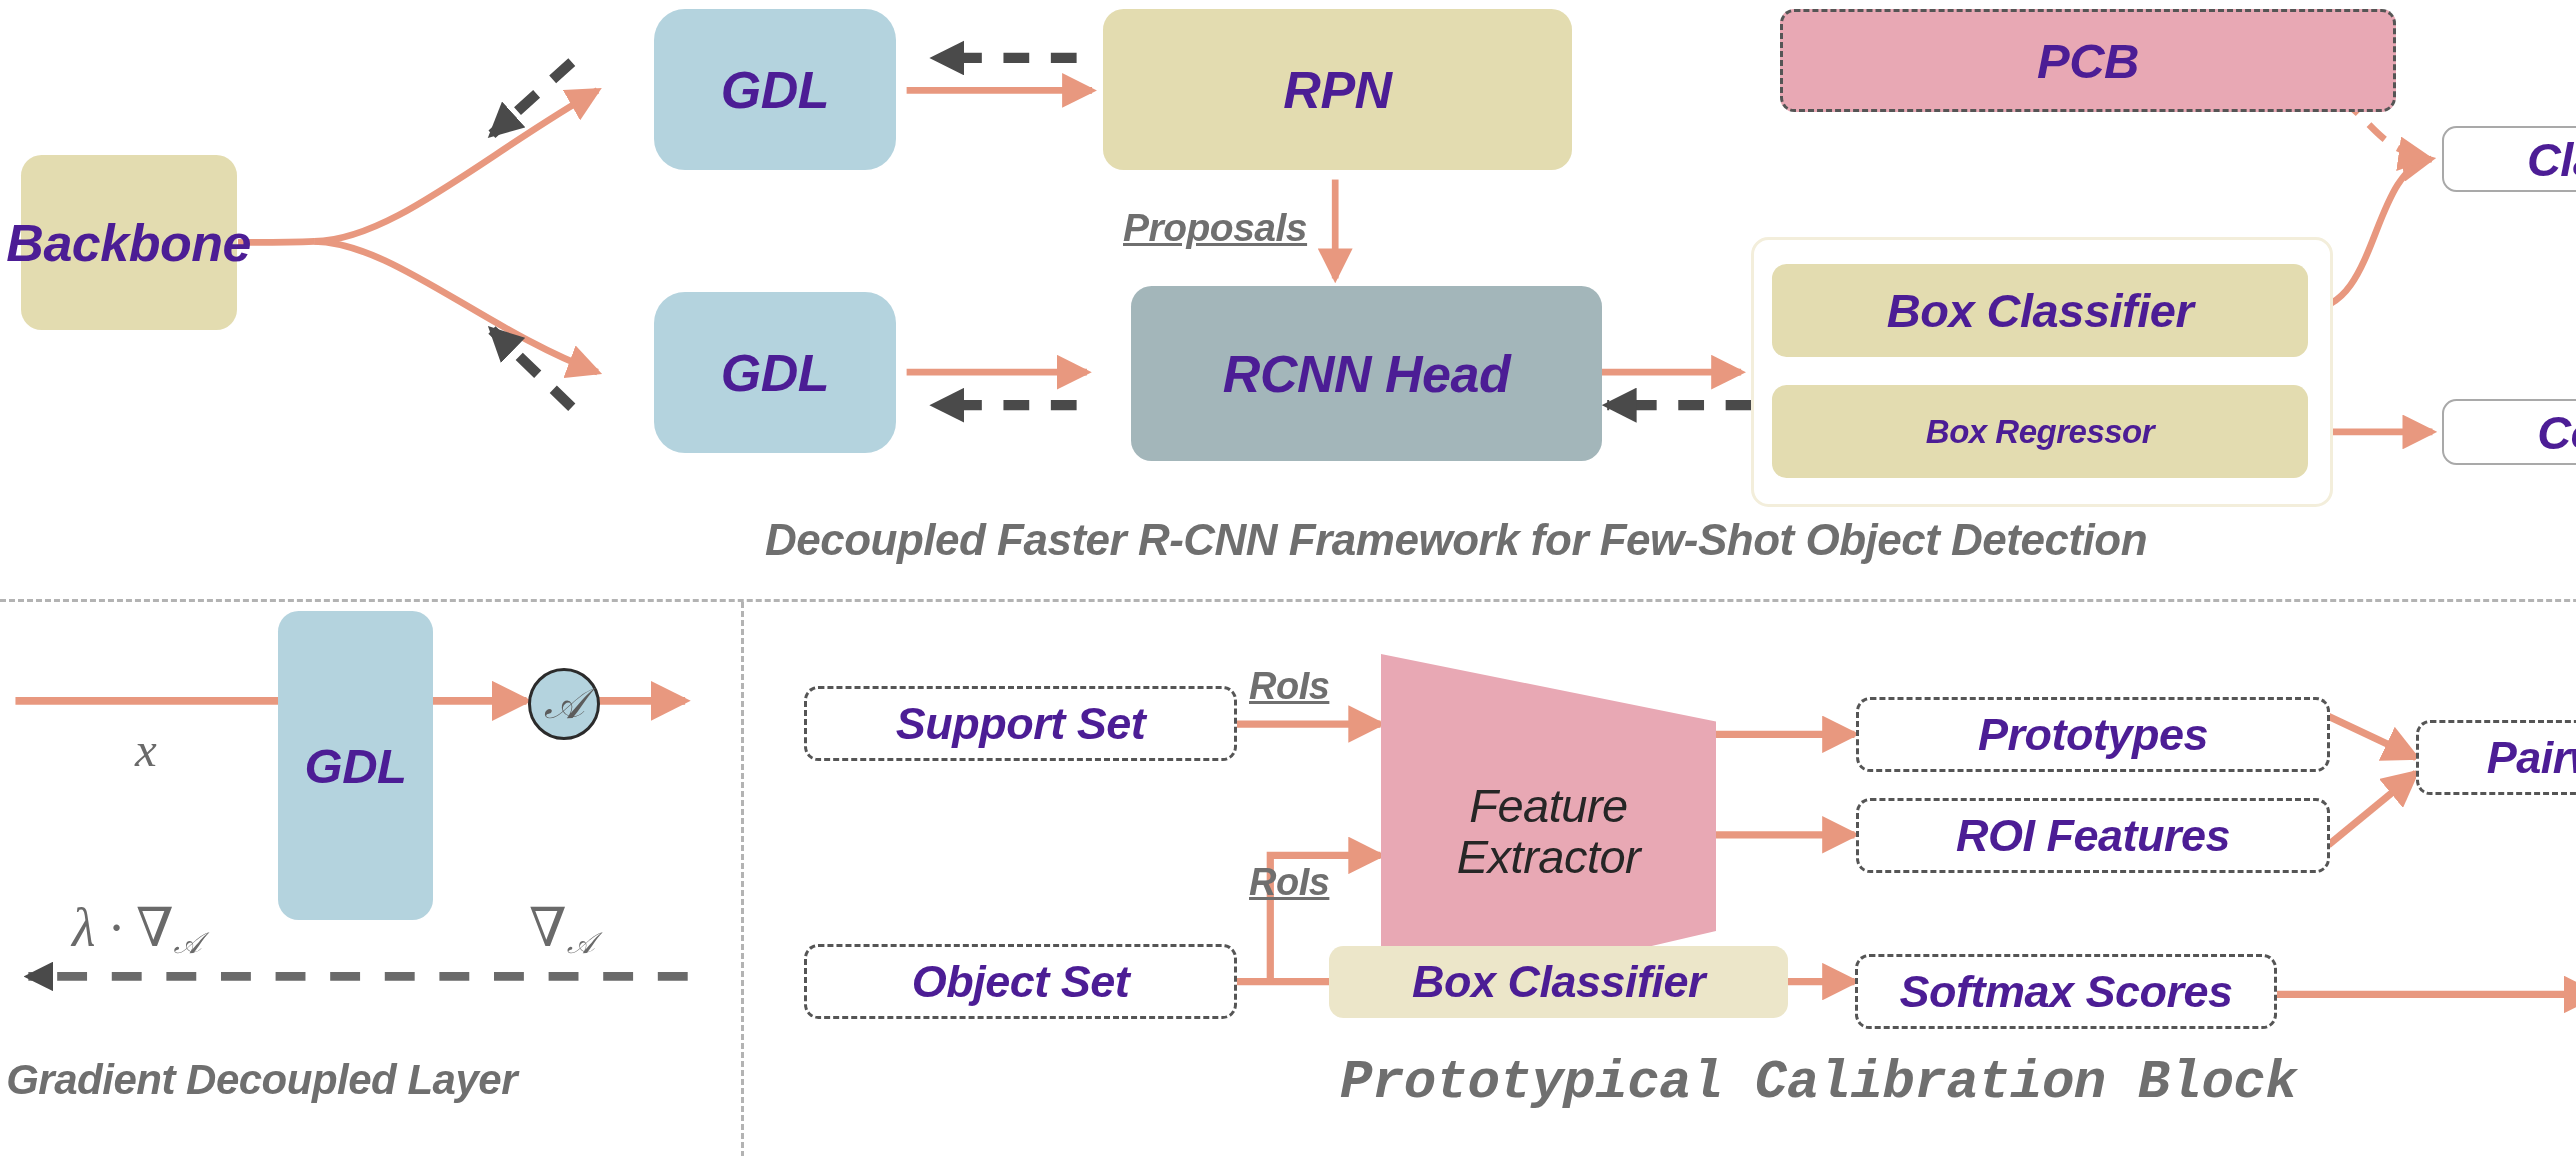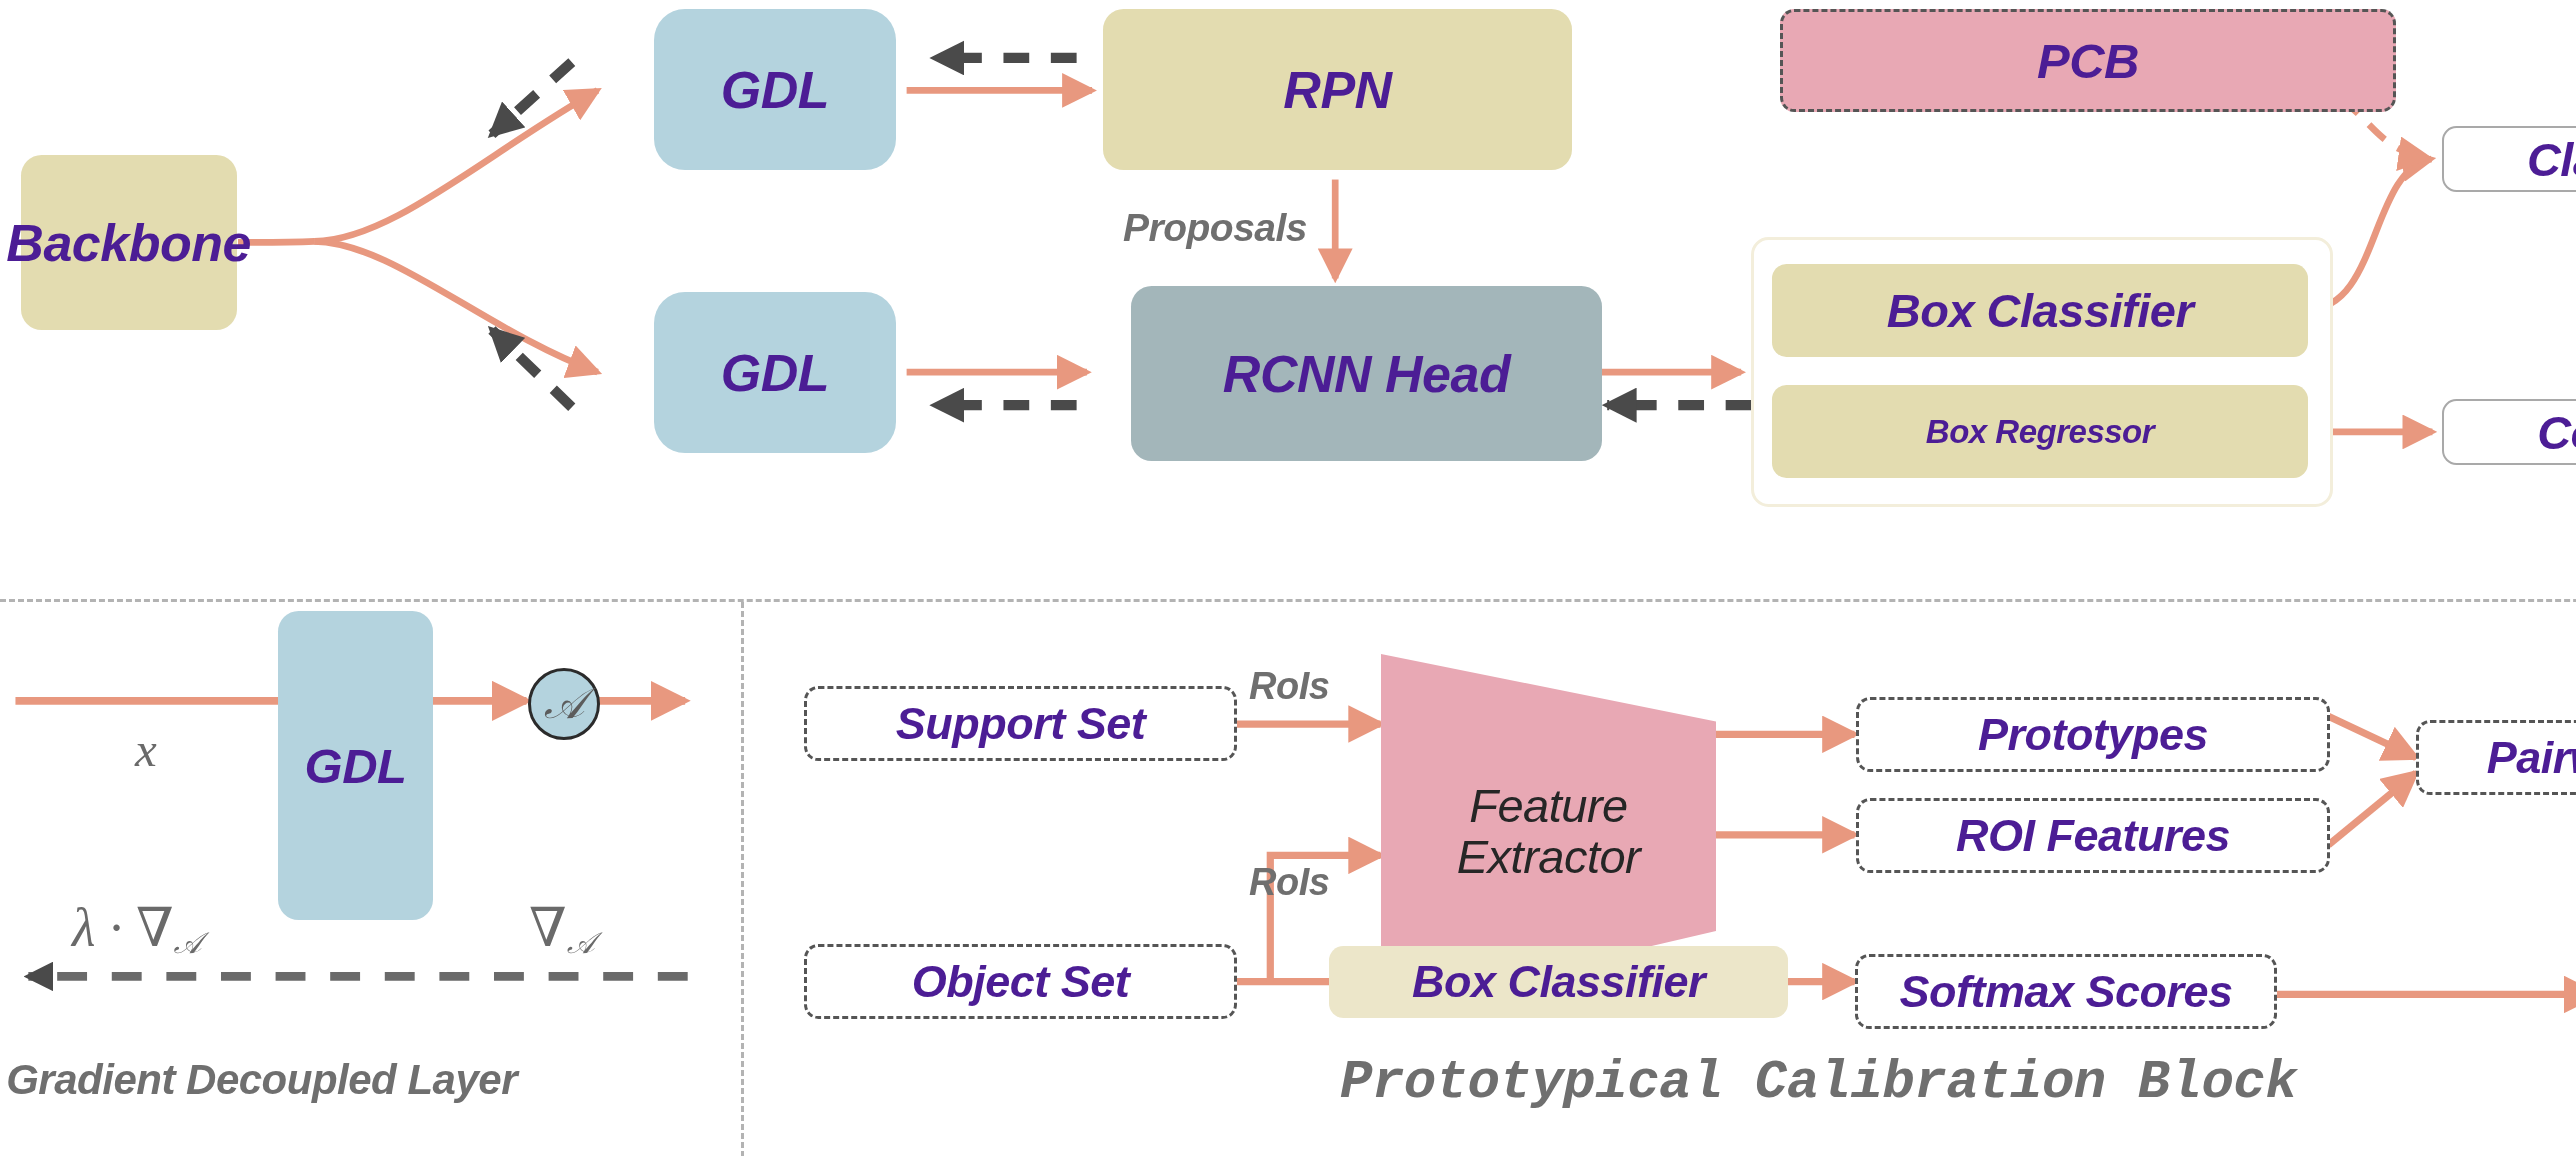--- a/index.html
+++ b/index.html
@@ -52,20 +52,21 @@
     letter-spacing:-0.5px;
     white-space:nowrap;
   }
   .edge-label{
     position:absolute;
     color:#6f6f6f;
     font-style:italic;
     font-weight:bold;
     white-space:nowrap;
     letter-spacing:-0.5px;
+    text-decoration:underline;
   }
   .math{
     position:absolute;
     color:#6a6a6a;
     font-family:"Liberation Serif","DejaVu Serif",serif;
     font-style:italic;
     white-space:nowrap;
   }
   .math .sub{
     font-size:0.55em;
@@ -199,20 +200,21 @@
   <div class="node fill-cream r-small" style="left:1772px;top:264px;width:536px;height:93px;font-size:47px;">Box Classifier</div>
 
   <div class="node fill-cream r-small" style="left:1772px;top:385px;width:536px;height:93px;font-size:33px;">Box Regressor</div>
 
   <div class="node fill-white outline-gray r-small" style="left:2442px;top:126px;width:459px;height:66px;font-size:47px;">Class Scores</div>
 
   <div class="node fill-white outline-gray r-small" style="left:2442px;top:399px;width:459px;height:66px;font-size:47px;">Coordinates</div>
 
   <div class="edge-label" style="left:1123px;top:206px;font-size:39px;">Proposals</div>
 
+  <div class="caption" style="left:50%;transform:translateX(-50%);top:515px;font-size:44px;">Decoupled Faster R-CNN Framework for Few-Shot Object Detection</div>
 
   <div class="divider-h" style="left:0px;top:599px;width:2912px;"></div>
   <div class="divider-v" style="left:741px;top:602px;height:555px;"></div>
 
   <div class="node fill-blue r-soft" style="left:278px;top:611px;width:155px;height:309px;font-size:49px;">GDL</div>
 
   <div class="circle-a" style="left:528px;top:668px;width:66px;height:66px;font-size:43px;">𝒜</div>
 
   <div class="math" style="left:135px;top:721px;font-size:49px;">x</div>
 

